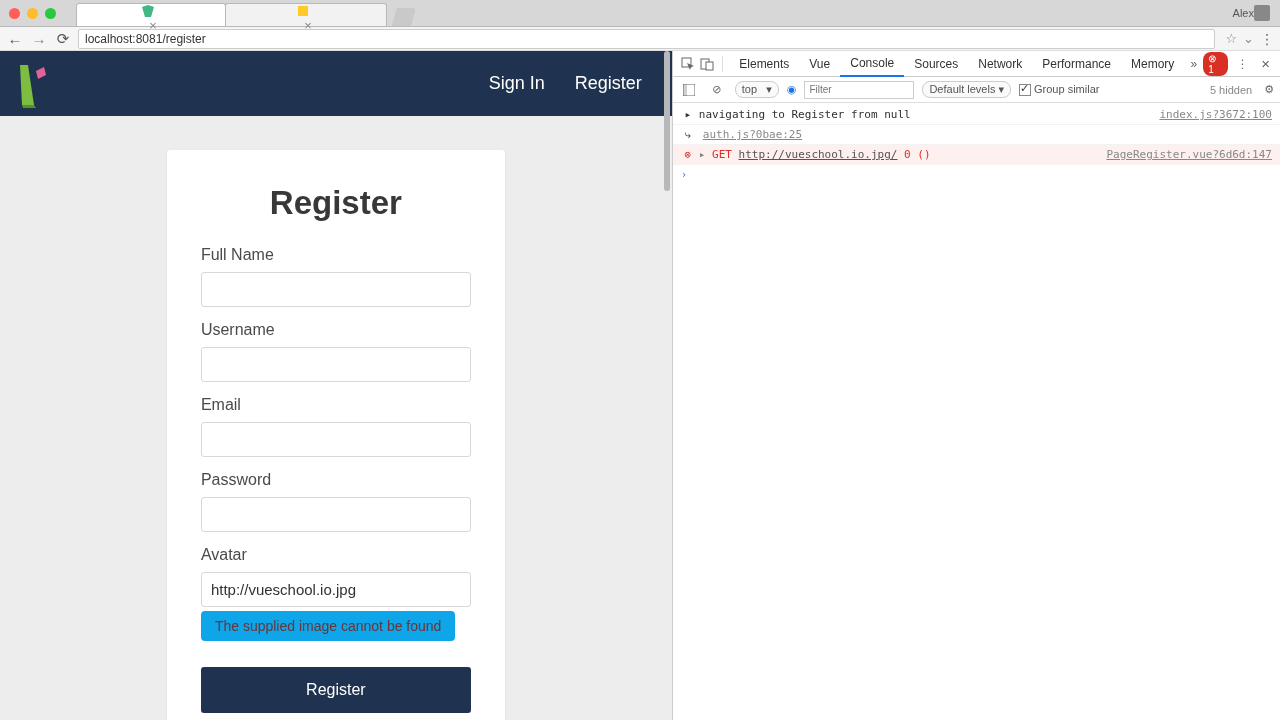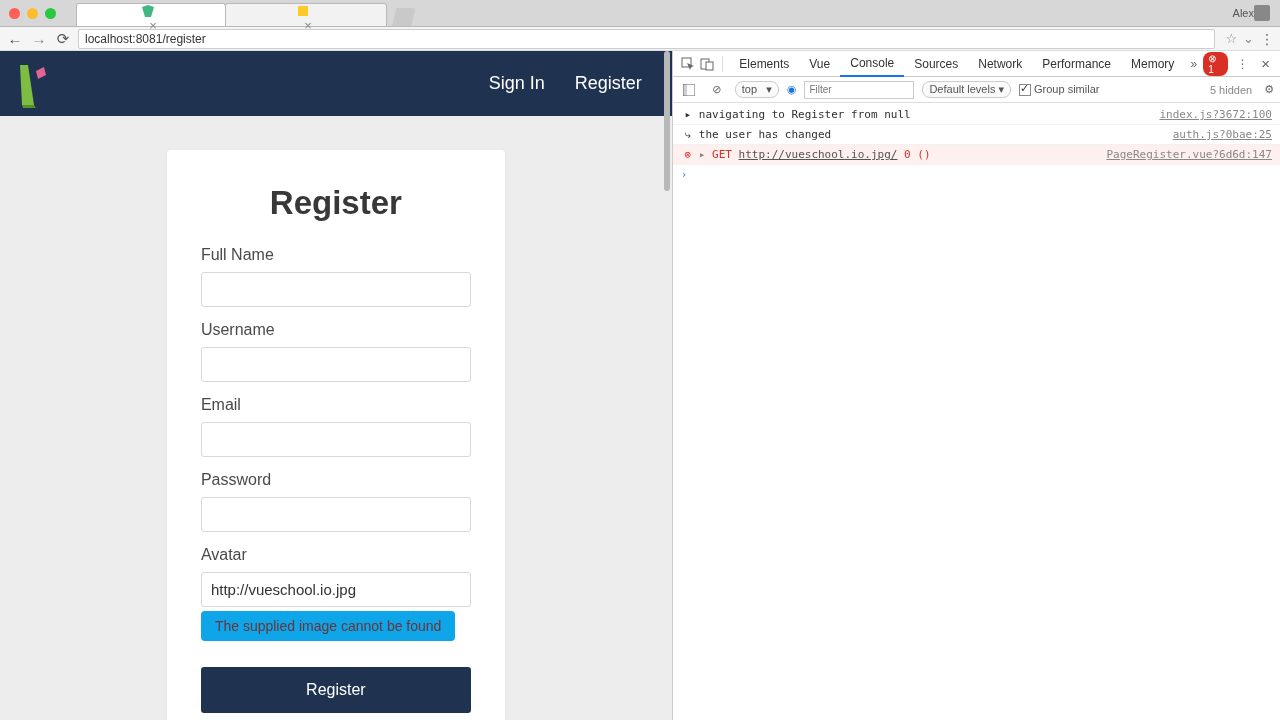--- a/index.html
+++ b/index.html
@@ -226,21 +226,20 @@
     </div>
 
     <div class="console-body">
       <div class="c-row">
         <span class="c-icon">▸</span>
         <span class="c-msg">navigating to Register from null</span>
         <span class="c-src">index.js?3672:100</span>
       </div>
       <div class="c-row">
         <span class="c-icon">⤷</span>
-        <span class="c-msg">the user has changed</span>
         <span class="c-src">auth.js?0bae:25</span>
       </div>
       <div class="c-row err">
         <span class="c-icon">⊗</span>
         <span class="c-msg">
           <span style="color:#888">▸</span>
           <span class="method">GET</span>
           <span class="url">http://vueschool.io.jpg/</span>
           <span class="zero">0 ()</span>
         </span>

